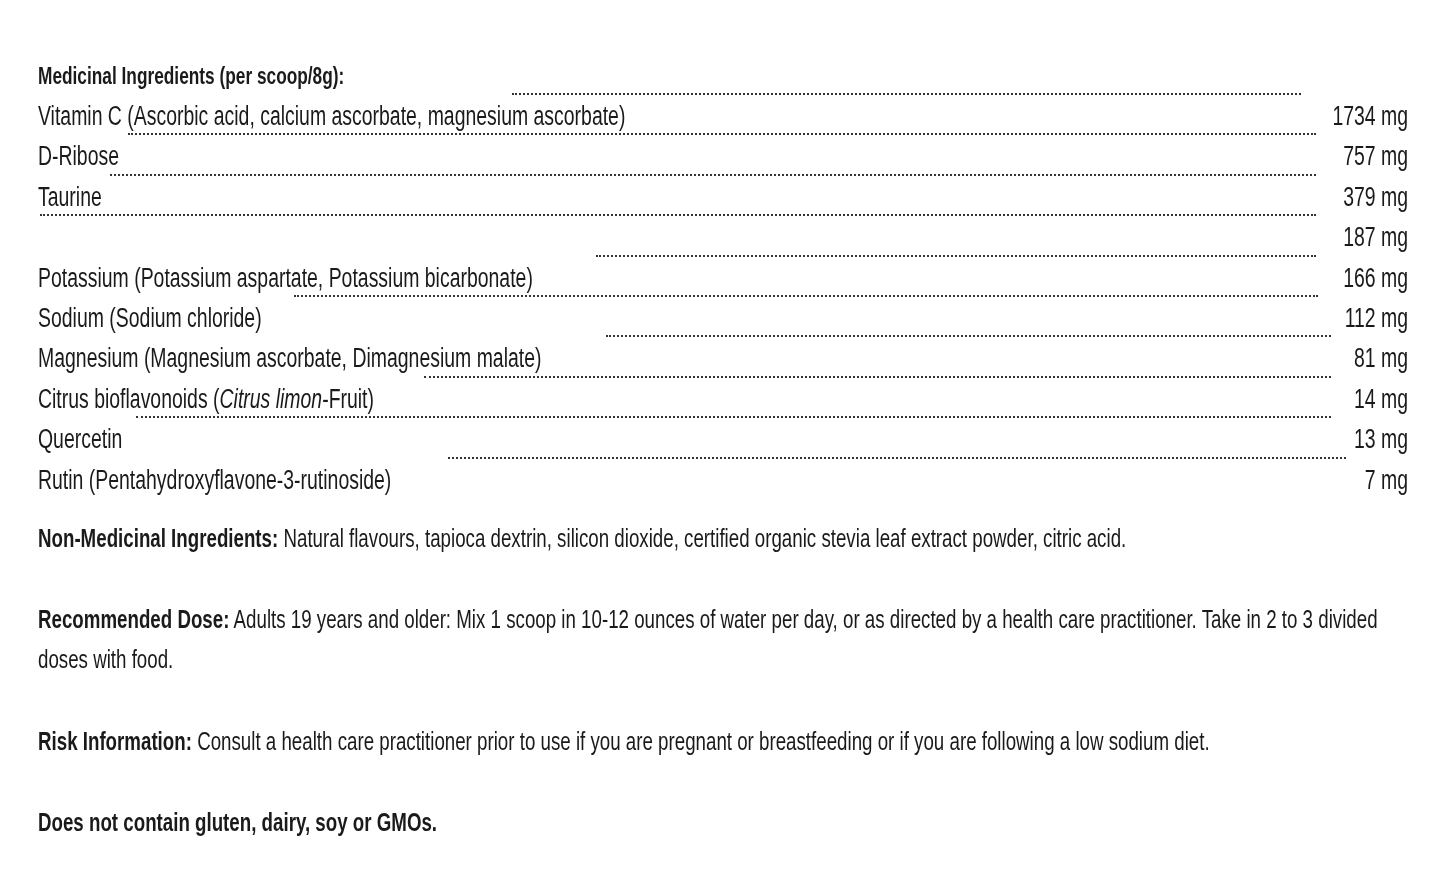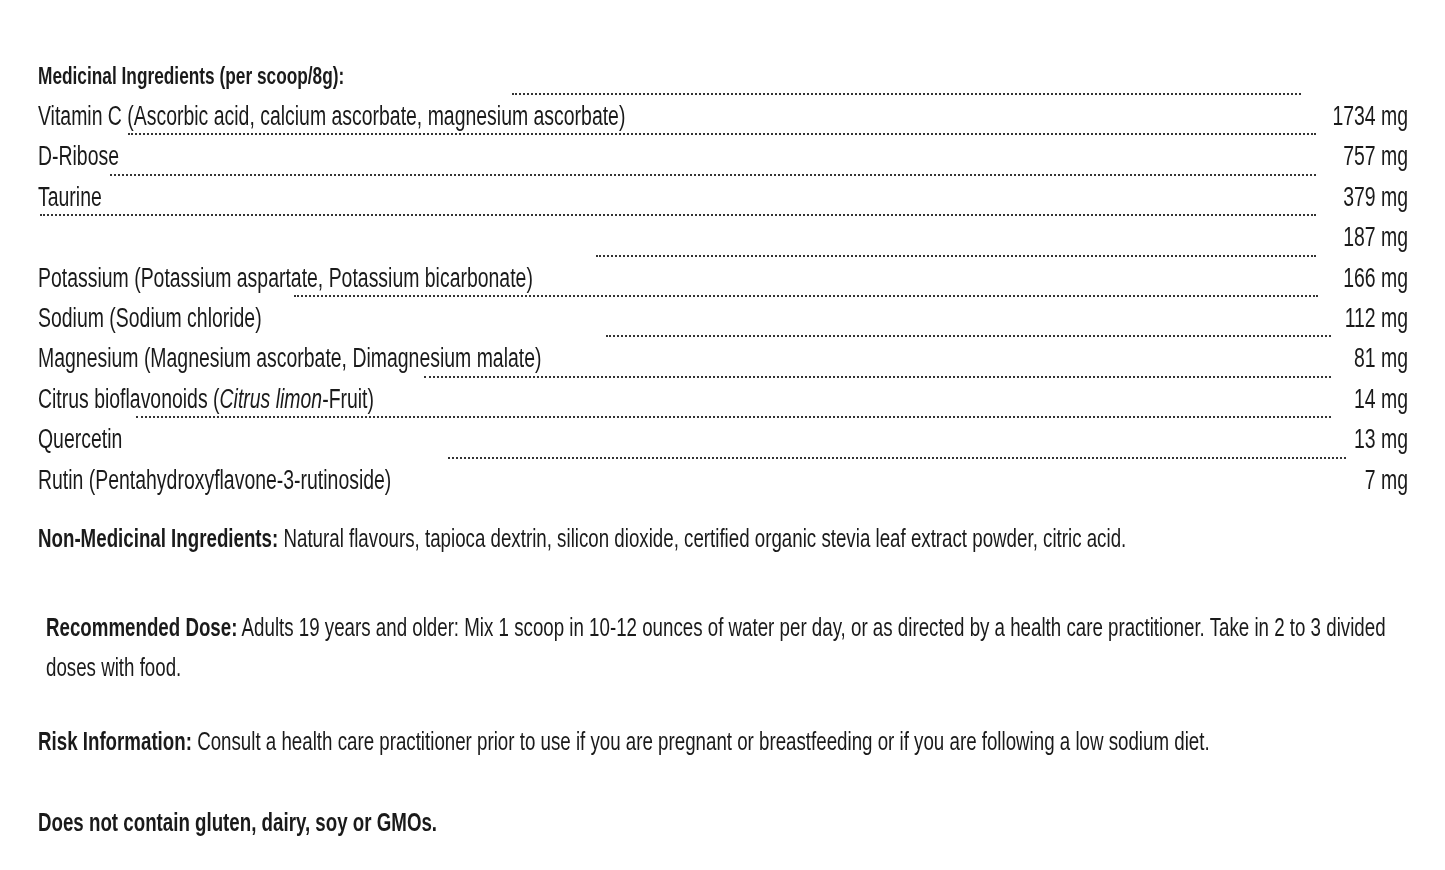--- a/index.html
+++ b/index.html
@@ -148,21 +148,21 @@
       <span class="ing-amount"><span class="cond">7 mg</span></span>
     </li>
   </ul>
 
   <p class="para" style="top:462px; margin:0;">
     <span class="para-inner">
       <span class="label-bold">Non-Medicinal Ingredients:</span><span> Natural flavours, tapioca dextrin, silicon dioxide, certified organic stevia leaf extract powder, citric acid.</span>
     </span>
   </p>
 
-  <p class="para" style="top:543px; margin:8px;">
+  <p class="para" style="top:543px; margin:0;">
     <span class="para-inner">
       <span class="label-bold">Recommended Dose:</span><span> Adults 19 years and older: Mix 1 scoop in 10-12 ounces of water per day, or as directed by a health care practitioner. Take in 2 to 3 divided doses with food.</span>
     </span>
   </p>
 
   <p class="para" style="top:746px; margin:0;">
     <span class="para-inner">
       <span class="label-bold">Does not contain gluten, dairy, soy or GMOs.</span>
     </span>
   </p>

